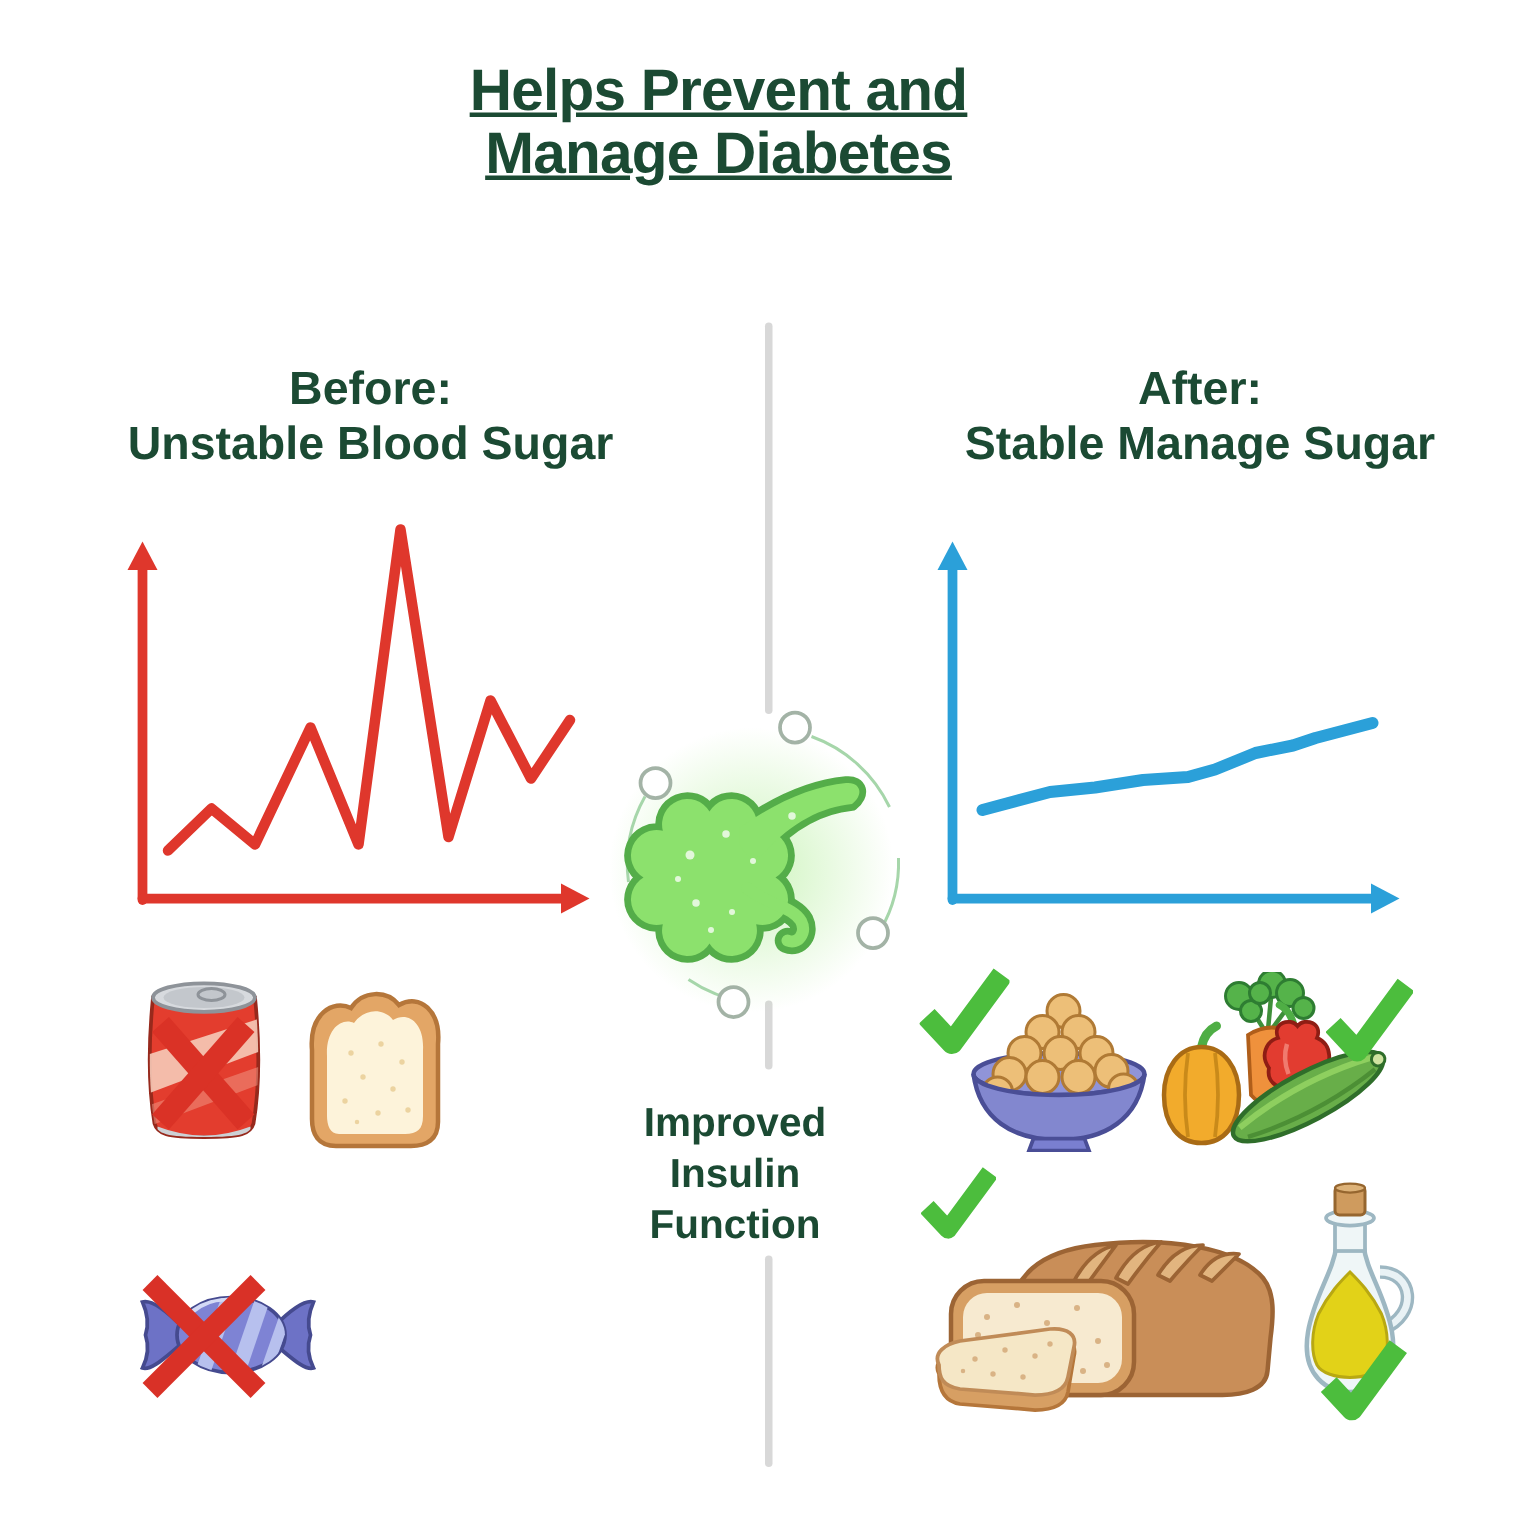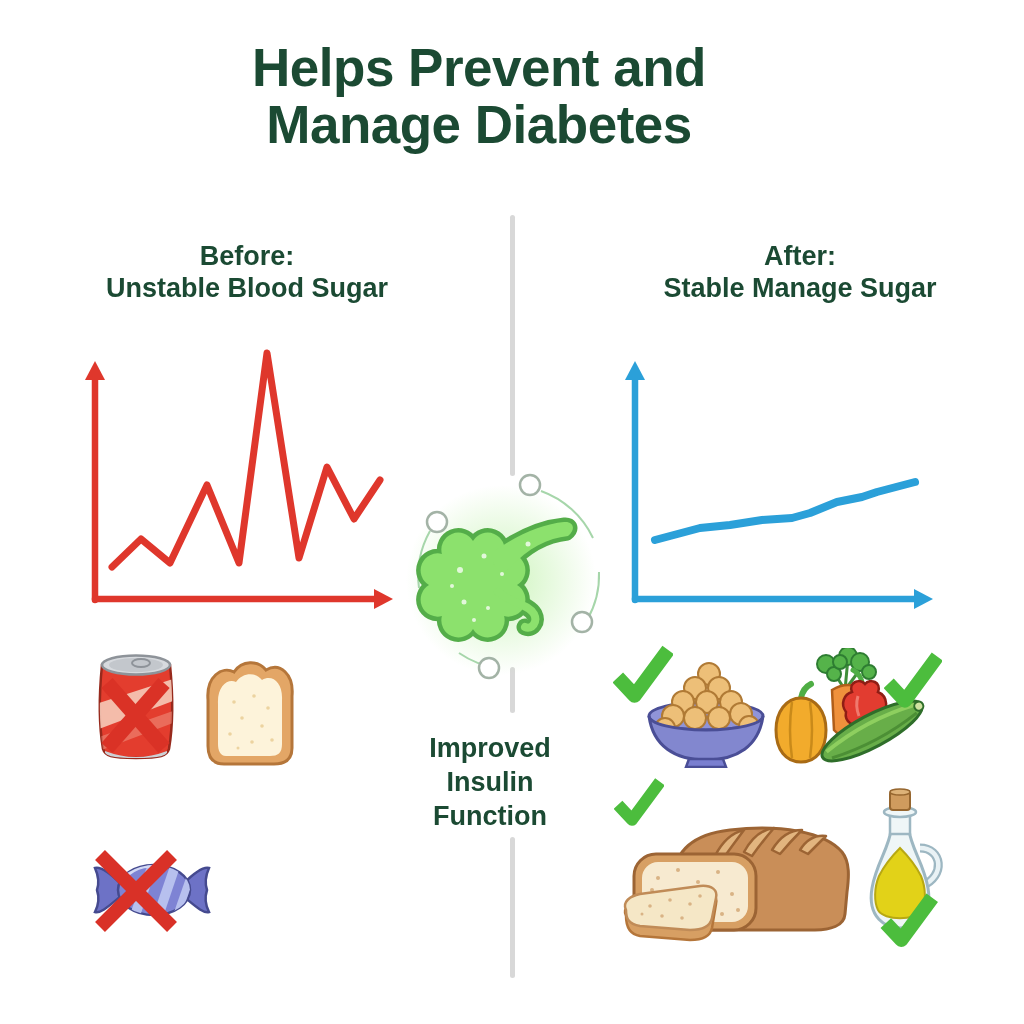--- a/index.html
+++ b/index.html
@@ -2,26 +2,26 @@
 <html><head>
 <meta charset="utf-8">
 <style>
   html,body{margin:0;padding:0;}
   body{
     width:1024px;height:1024px;position:relative;overflow:hidden;
     background:#ffffff;font-family:"Liberation Sans", sans-serif;
   }
   .title{
     position:absolute;top:40px;left:0;width:958px;text-align:center;
-    font-size:53px;font-weight:bold;color:#1b4a33;line-height:1.07;
-    letter-spacing:-0.5px;white-space:pre-line;
+    font-size:39px;font-weight:bold;color:#1b4a33;line-height:1.07;
+    letter-spacing:-0.5px;white-space:pre-line;text-decoration:underline;
   }
   .subheading{
     position:absolute;top:240px;width:400px;text-align:center;
-    font-size:27px;font-weight:bold;color:#1b4a33;line-height:1.2;
+    font-size:31px;font-weight:bold;color:#1b4a33;line-height:1.2;
     white-space:pre-line;
   }
   .subheading.before{left:47px;}
   .subheading.after{left:600px;}
   .caption{
     position:absolute;left:390px;top:731px;width:200px;text-align:center;
     font-size:27px;font-weight:bold;color:#1b4a33;line-height:1.26;
     white-space:pre-line;
   }
   .divider-seg{

